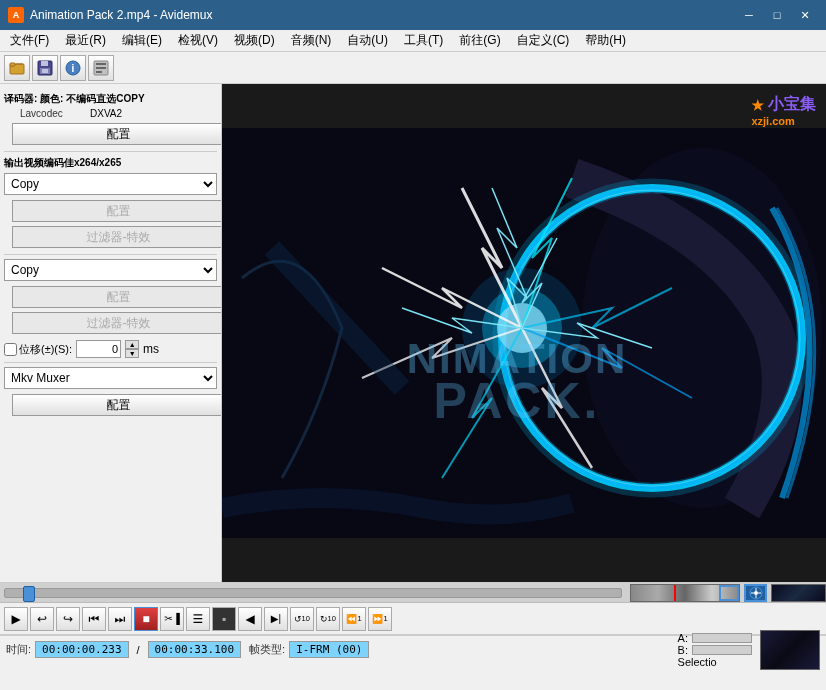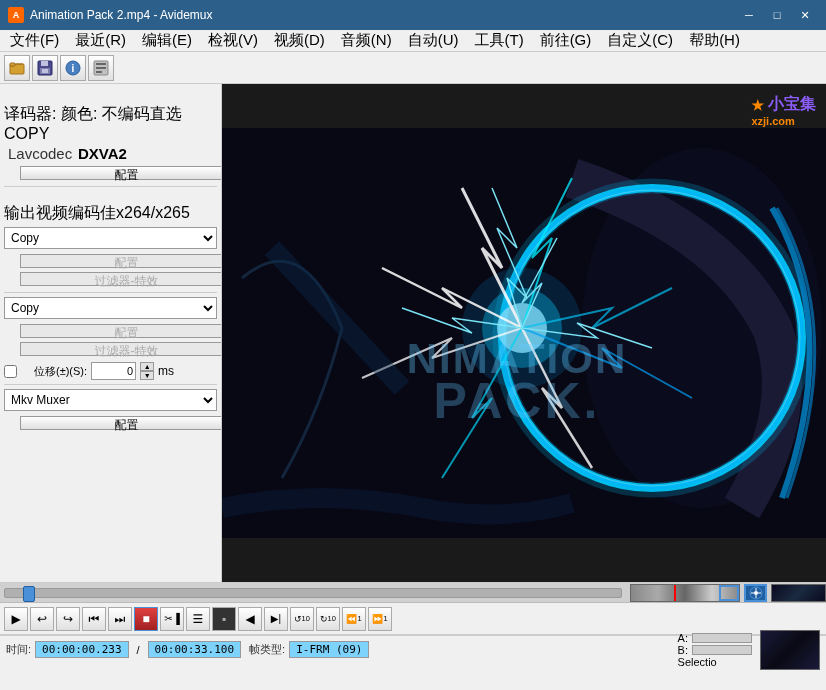--- a/index.html
+++ b/index.html
@@ -63,21 +63,21 @@
       background: #f0f0f0;
       border-bottom: 1px solid #ccc;
       height: 22px;
       display: flex;
       align-items: center;
       padding: 0 2px;
     }
     .menu-item {
       padding: 2px 8px;
       cursor: pointer;
-      font-size: 15px;
+      font-size: 12px;
       white-space: nowrap;
     }
 
     
     .toolbar {
       background: #f0f0f0;
       border-bottom: 1px solid #ccc;
       height: 32px;
       display: flex;
       align-items: center;
@@ -106,47 +106,47 @@
     .left-panel {
       width: 222px;
       min-width: 222px;
       background: #f0f0f0;
       border-right: 1px solid #ccc;
       padding: 4px;
       overflow-y: auto;
       font-size: 12px;
     }
     .section-title {
-      font-weight: normal;
-      font-size: 16px;
-      margin: 16px 0 2px 0;
+      font-weight: bold;
+      font-size: 10px;
+      margin: 4px 0 2px 0;
       color: #000;
     }
     .info-row {
       display: flex;
-      margin: 2px 4px;
-      font-size: 15px;
+      margin: 2px 16px;
+      font-size: 10px;
     }
     .info-label {
       width: 70px;
       color: #333;
     }
     .info-value {
       color: #000;
-      font-weight: bold;
+      font-weight: normal;
       text-align: right;
     }
     .config-btn {
       width: 100%;
-      height: 14px;
+      height: 22px;
       border: 1px solid #999;
       background: linear-gradient(to bottom, #fff, #e0e0e0);
       cursor: pointer;
       font-size: 12px;
-      margin: 2px 16px;
+      margin: 2px 8px;
     }
     .config-btn:disabled {
       color: #aaa;
       background: #e8e8e8;
       cursor: default;
     }
     .dropdown-row {
       display: flex;
       align-items: center;
       margin: 3px 0;
@@ -166,21 +166,21 @@
     }
     .offset-row {
       display: flex;
       align-items: center;
       gap: 4px;
       margin: 4px 0;
     }
     .checkbox-label {
       display: flex;
       align-items: center;
-      gap: 17px;
+      gap: 2px;
       font-size: 11px;
     }
     .offset-input {
       width: 45px;
       height: 18px;
       border: 1px solid #999;
       font-size: 11px;
       text-align: right;
       padding: 0 2px;
     }
@@ -611,21 +611,21 @@
 
   <div class="status-bar">
     <div class="status-field">
       <span class="status-label">时间:</span>
       <div class="status-value">00:00:00.233</div>
     </div>
     <span>/</span>
     <div class="status-value">00:00:33.100</div>
     <div class="status-field">
       <span class="status-label">帧类型:</span>
-      <div class="status-value">I-FRM (09)</div>
+      <div class="status-value">I-FRM (00)</div>
     </div>
 
     <div class="right-info">
       <div class="ab-section">
         <div class="ab-row">
           <span>A:</span>
           <div style="width:60px;height:10px;background:#d0d0d0;border:1px solid #999;"></div>
         </div>
         <div class="ab-row">
           <span>B:</span>

